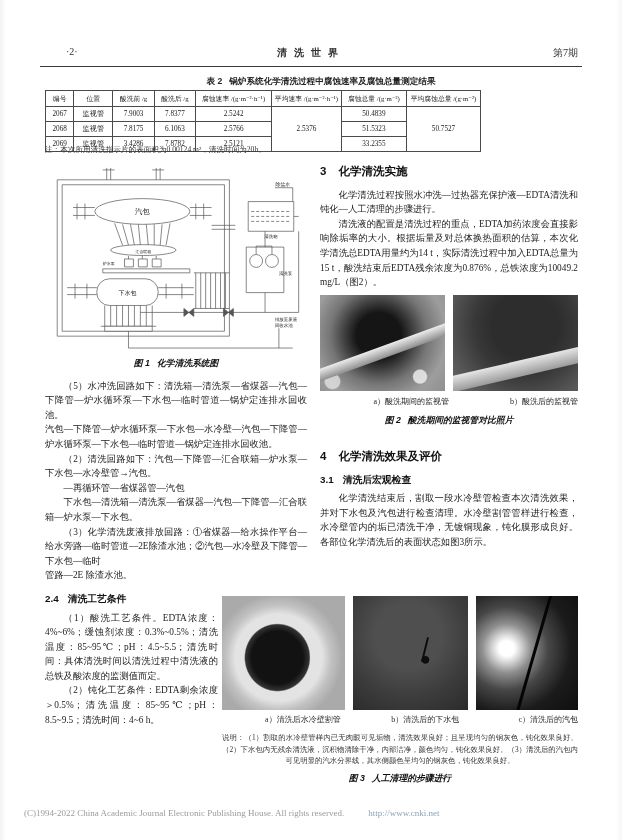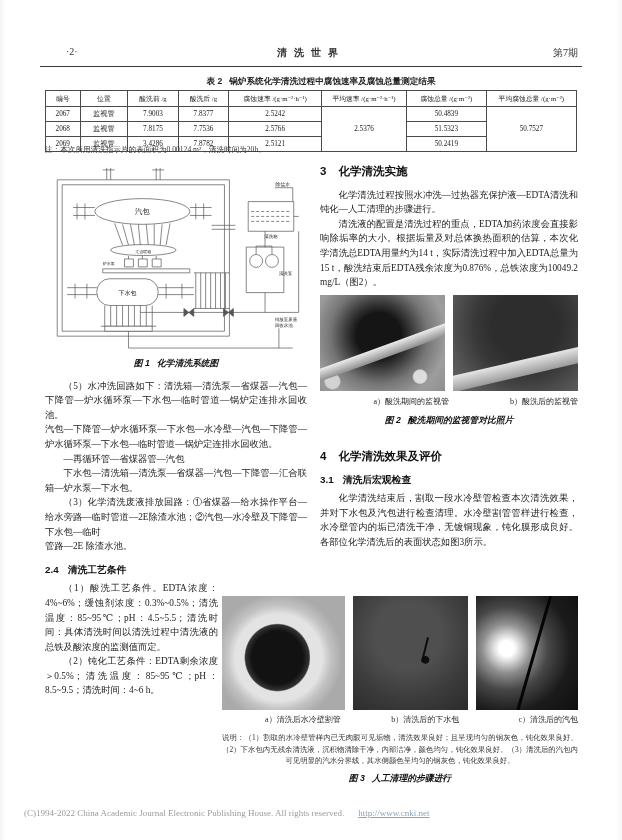--- a/index.html
+++ b/index.html
@@ -17,21 +17,21 @@
   .hdr { position: absolute; top: 46px; left: 40px; right: 40px; height: 16px; font-size: 10px; color: #333; }
   .hdr .pageno { position: absolute; left: 26px; top: 0; }
   .hdr .journal { position: absolute; left: 0; right: 0; text-align: center; letter-spacing: 7px; font-weight: bold; }
   .hdr .issue { position: absolute; right: 4px; top: 0; }
   .hdr-rule { position: absolute; top: 66px; left: 40px; right: 40px; height: 0; border-top: 1.6px solid #3a3a3a; }
 
   
   .tbl-title { position: absolute; top: 76px; left: 0; right: 0; text-align: center;
     font-family: "Liberation Sans", sans-serif; font-weight: bold; font-size: 8.6px; color: #222; padding-left: 20px; }
   .tbl-title .sp { margin-right: 7px; }
-  table.corr { position: absolute; top: 90px; left: 45px; width: 532px; border-collapse: collapse;
+  table.corr { position: absolute; top: 90px; left: 45px; width: 436px; border-collapse: collapse;
     font-size: 7.2px; color: #222; table-layout: fixed; }
   table.corr th, table.corr td { border: 0.8px solid #4a4a4a; text-align: center; padding: 2px 1px; font-weight: normal; }
   table.corr tr.hrow th { height: 16px; font-size: 6.8px; }
   table.corr { border-top: 1.6px solid #222; border-bottom: 1.6px solid #222; }
   .note { position: absolute; top: 145px; left: 45px; right: 40px; font-size: 7.6px; color: #333; }
 
   
   .col { position: absolute; top: 162px; font-size: 9.3px; line-height: 14.6px; text-align: justify; color: #222; }
   .col-l { left: 45px; width: 262px; }
   .col-r { left: 320px; width: 258px; }
@@ -85,21 +85,21 @@
   .p3b .bar { left: 62%; top: 36%; width: 2px; height: 22%; background: #0c0c0c; transform: rotate(14deg); }
   .p3c { width: 102px; background:
       radial-gradient(circle at 30% 46%, #ffffff 0 8%, #dcdcdc 14%, #8f8f8f 26%, #474747 44%, #1b1b1b 68%, #0f0f0f 100%); }
   .p3c .bar { left: 54%; top: -10%; width: 3px; height: 130%; background: #050505; transform: rotate(16deg); }
   .fig3 .explain { font-size: 7.4px; line-height: 11.5px; color: #333; margin-top: 7px;
       text-align: justify; text-align-last: center; }
 
   
   .footer { position: absolute; top: 808px; left: 24px; right: 20px; font-size: 9px;
       color: #9b9b9b; font-family: "Liberation Serif", serif; }
-  .footer .url { color: #8ea3b4; margin-left: 14px; text-decoration: underline; }
+  .footer .url { color: #8ea3b4; margin-left: 24px; }
 </style>
 </head>
 <body>
 
 <div class="page">
 
   <div class="hdr">
     <span class="pageno">·2·</span>
     <span class="journal">清洗世界</span>
     <span class="issue">第7期</span>
@@ -138,31 +138,31 @@
       <td>7.8377</td>
       <td>2.5242</td>
       <td rowspan="3">2.5376</td>
       <td>50.4839</td>
       <td rowspan="3">50.7527</td>
     </tr>
     <tr>
       <td>2068</td>
       <td>监视管</td>
       <td>7.8175</td>
-      <td>7.7536</td>
+      <td>6.1063</td>
       <td>2.5766</td>
       <td>51.5323</td>
     </tr>
     <tr>
       <td>2069</td>
       <td>监视管</td>
       <td>3.4286</td>
       <td>7.8782</td>
       <td>2.5121</td>
-      <td>50.2419</td>
+      <td>33.2355</td>
     </tr>
   </tbody>
     </table>
   <div class="note">注：本次所用清洗指示片的表面积为0.00124 m²，清洗时间为20h。</div>
 
   <div class="col col-l">
 
     <div class="fig1">
       <svg viewBox="0 0 260 192">
         <g fill="none" stroke="#555" stroke-width="0.7">
@@ -224,20 +224,21 @@
           <text x="232" y="167" font-size="4.5" text-anchor="start">回收水池</text>
         </g>
       </svg>
     </div>
     <div class="figcap">
       <span class="sp">图 1</span><span>化学清洗系统图</span>
     </div>
 
     <p class="indent">（5）水冲洗回路如下：清洗箱—清洗泵—省煤器—汽包—下降管—炉水循环泵—下水包—临时管道—锅炉定连排水回收池。</p>
     <p>汽包—下降管—炉水循环泵—下水包—水冷壁—汽包—下降管—炉水循环泵—下水包—临时管道—锅炉定连排水回收池。</p>
+    <p class="indent">（2）清洗回路如下：汽包—下降管—汇合联箱—炉水泵—下水包—水冷壁管→汽包。</p>
     <p class="indent">—再循环管—省煤器管—汽包</p>
     <p class="indent">下水包—清洗箱—清洗泵—省煤器—汽包—下降管—汇合联箱—炉水泵—下水包。</p>
     <p class="indent">（3）化学清洗废液排放回路：①省煤器—给水操作平台—给水旁路—临时管道—2E除渣水池；②汽包—水冷壁及下降管—下水包—临时</p>
 
     <div class="narrow">
       <p>管路—2E 除渣水池。</p>
       <h3 class="sub">
         <span class="num">2.4</span><span>清洗工艺条件</span>
       </h3>
       <p class="indent">（1）酸洗工艺条件。EDTA浓度：4%~6%；缓蚀剂浓度：0.3%~0.5%；清洗温度：85~95℃；pH：4.5~5.5；清洗时间：具体清洗时间以清洗过程中清洗液的总铁及酸浓度的监测值而定。</p>

